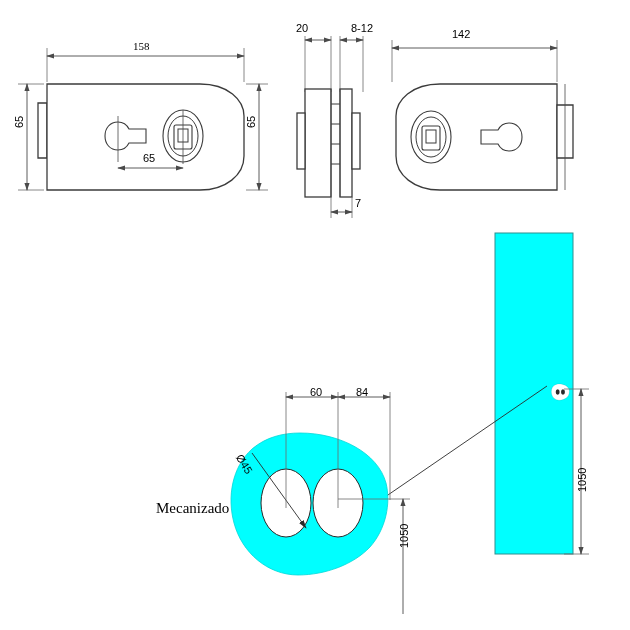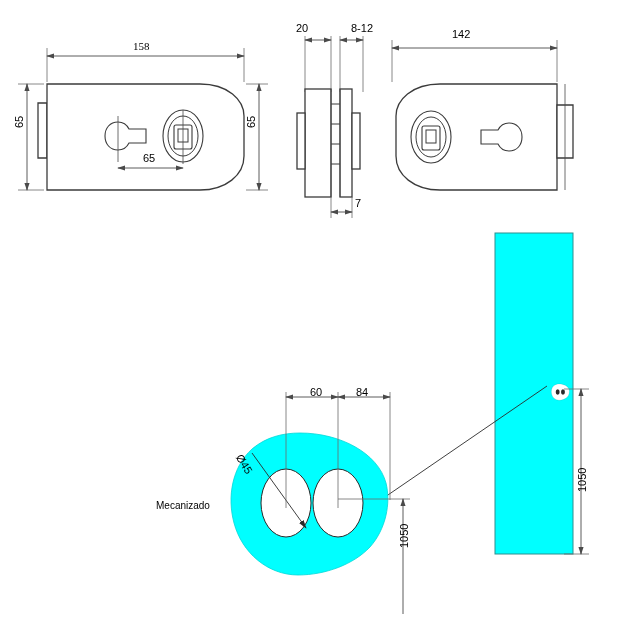--- a/index.html
+++ b/index.html
@@ -1,21 +1,21 @@
 <!DOCTYPE html>
 <html><head>
 <meta charset="utf-8">
 <style>
   html,body{margin:0;padding:0;background:#ffffff;}
   body{width:630px;height:630px;overflow:hidden;
        font-family:"Liberation Sans",sans-serif;}
   #stage{position:relative;width:630px;height:630px;background:#fff;}
   svg#drawing{position:absolute;left:0;top:0;width:630px;height:630px;display:block;}
   .dimtext{font-family:"Liberation Sans",sans-serif;font-size:11px;fill:#1a1a1a;}
-  .labeltext{font-family:Liberation Sans, sans-serif;font-size:10px;fill:#111111;}
+  .labeltext{font-family:Liberation Serif, serif;font-size:15px;fill:#111111;}
   .ln{stroke:#3b3b3b;stroke-width:1;fill:none;}
   .ln-thin{stroke:#4a4a4a;stroke-width:0.8;fill:none;}
   .ln-dim{stroke:#4a4a4a;stroke-width:0.9;fill:none;}
   .ln-ext{stroke:#6a6a6a;stroke-width:0.8;fill:none;}
   .body-fill{fill:#ffffff;stroke:#3b3b3b;stroke-width:1.3;}
   .hole-fill{fill:#ffffff;stroke:#3b3b3b;stroke-width:1.1;}
   .glass{fill:#00ffff;stroke:#2f8f8f;stroke-width:1;}
   .cut{fill:#00ffff;stroke:#00d8d8;stroke-width:0.8;}
   .cut-hole{fill:#ffffff;stroke:#2a2a2a;stroke-width:1;}
   .leader{stroke:#2a2a2a;stroke-width:0.9;fill:none;}

